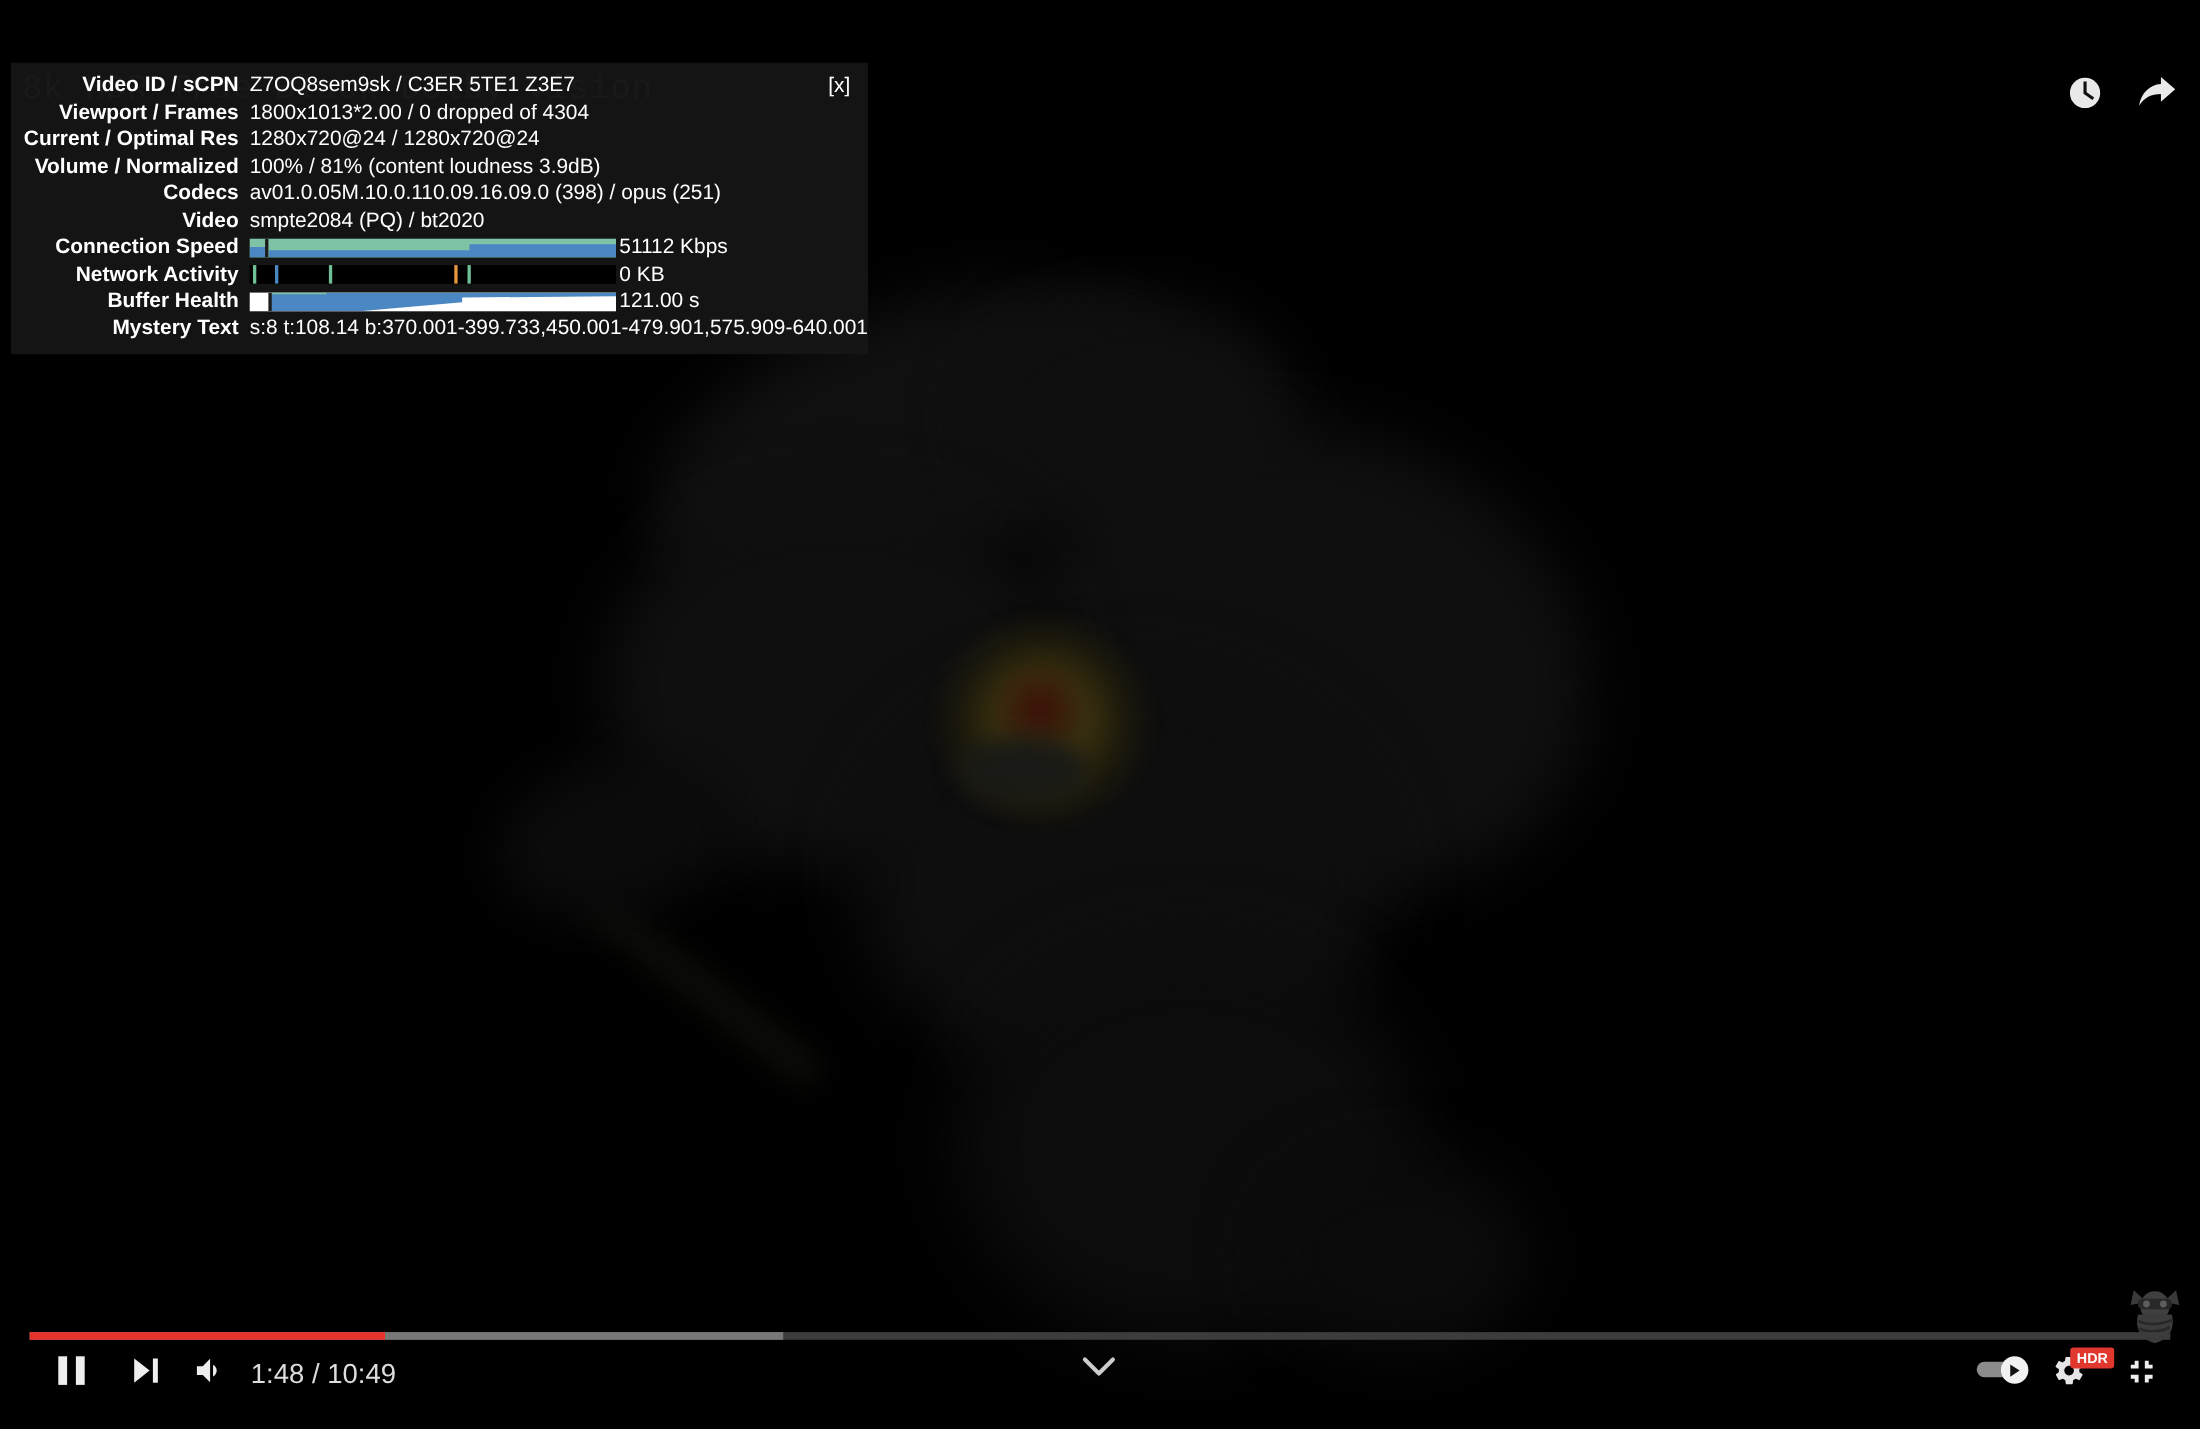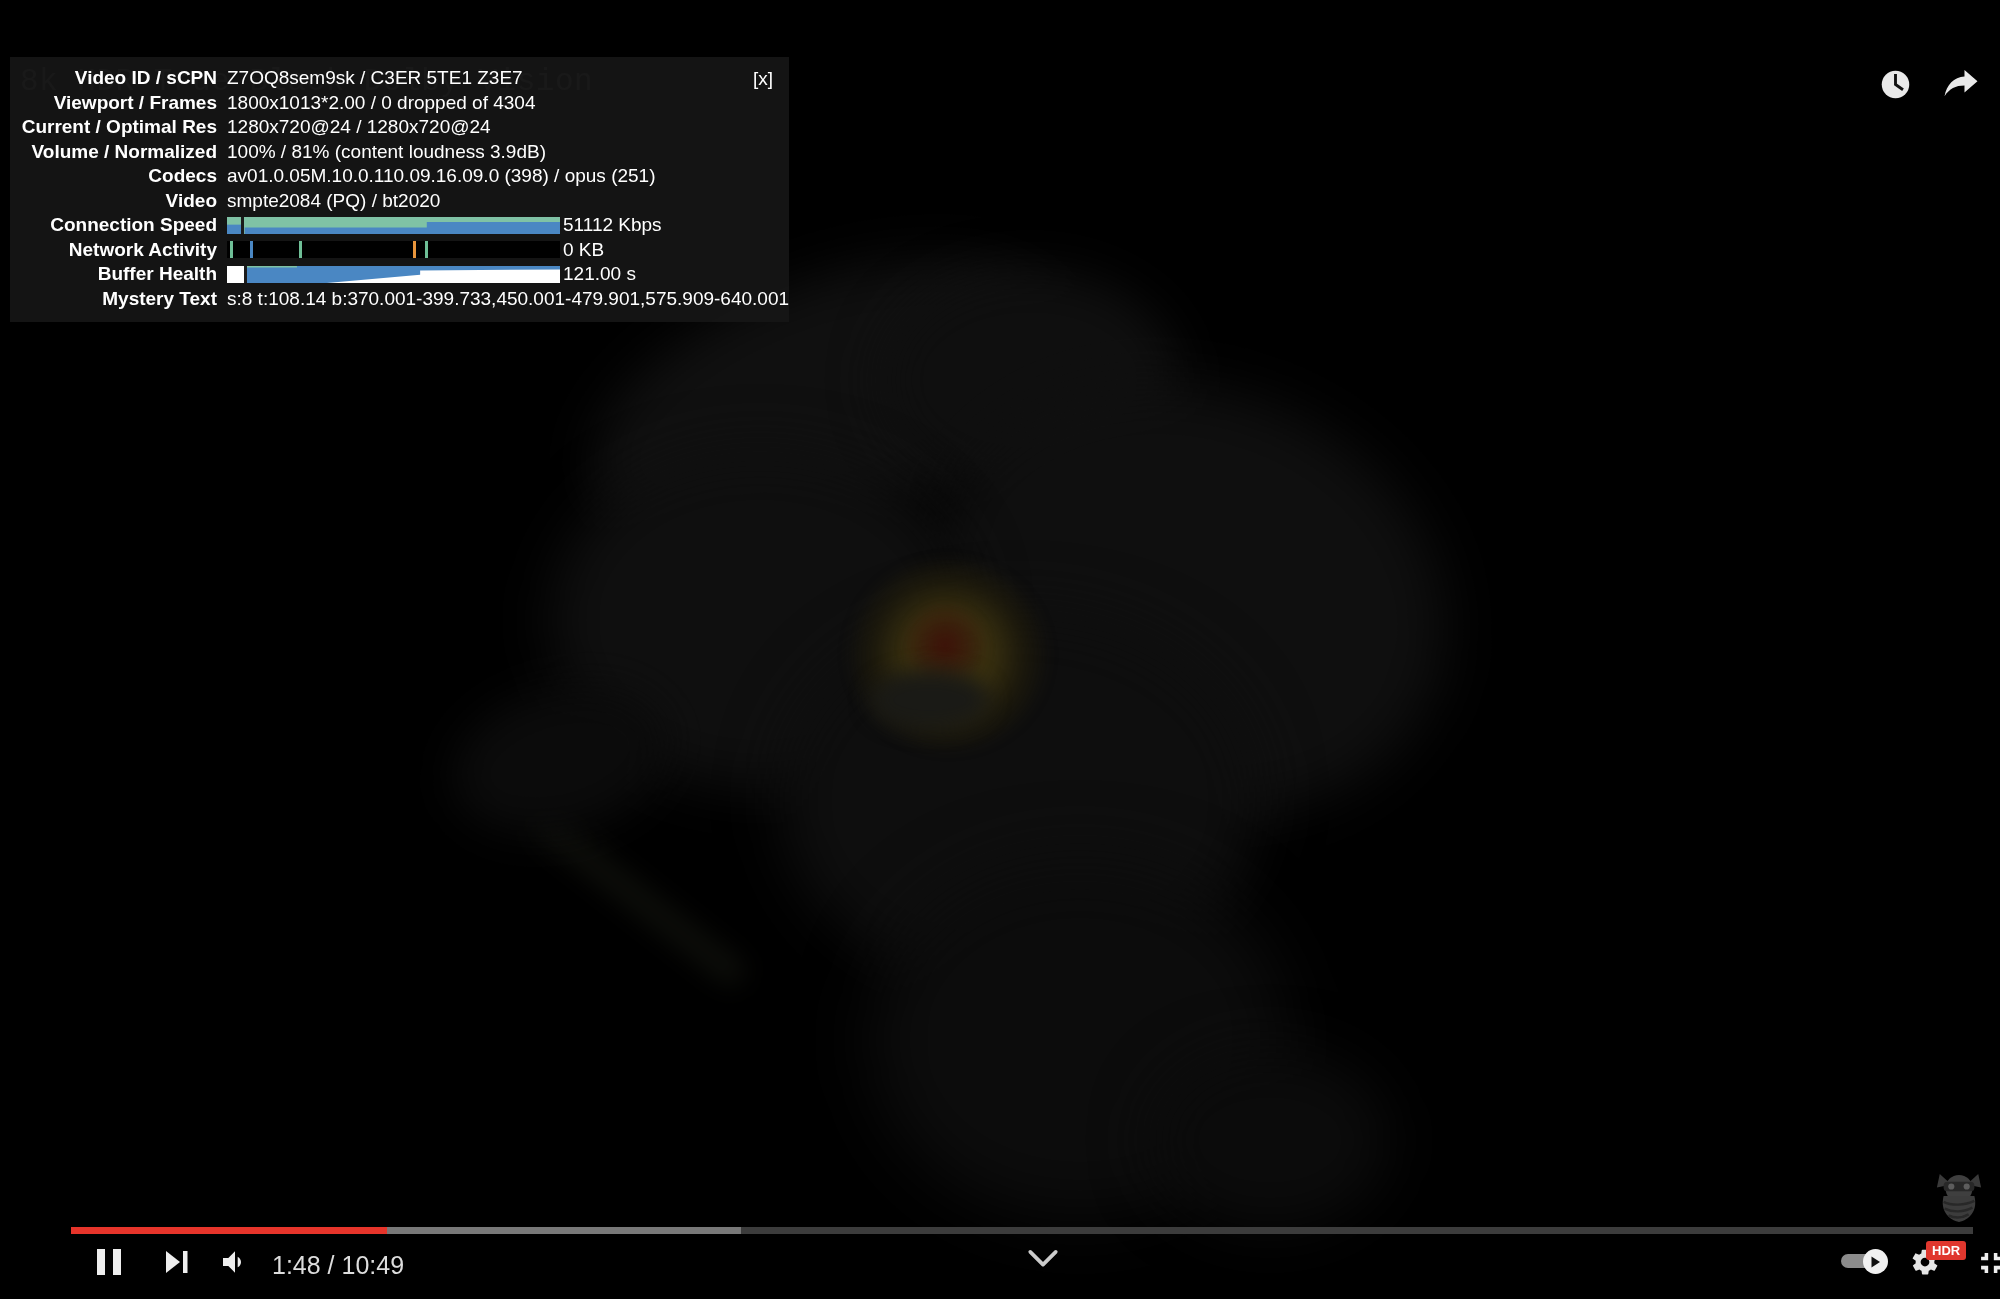--- a/index.html
+++ b/index.html
@@ -34,21 +34,21 @@
   .stats-close{position:absolute;top:11px;right:16px;font-size:19px;color:#fff;cursor:pointer;}
 
   
   .top-actions{position:absolute;top:68px;right:20px;z-index:3;display:flex;gap:30px;align-items:center;}
   .top-actions svg{display:block;}
 
   
   .watermark{position:absolute;right:12px;bottom:72px;z-index:3;opacity:.85;}
 
   
-  .controls{position:absolute;left:0;right:0;bottom:0;height:66px;z-index:4;margin-left:44px;}
+  .controls{position:absolute;left:0;right:0;bottom:16px;height:66px;z-index:4;}
   .progress-track{position:absolute;left:27px;right:27px;top:-6px;height:7px;background:#3c3c3c;}
   .progress-buffered{position:absolute;left:0;top:0;bottom:0;background:#787878;}
   .progress-played{position:absolute;left:0;top:0;bottom:0;background:#e6342a;z-index:1;}
   .ctrl-row{position:absolute;left:0;right:0;top:0;bottom:0;}
   .ctrl-btn{position:absolute;background:none;border:none;padding:0;margin:0;cursor:pointer;}
   .time-display{position:absolute;left:228px;top:18px;color:#ddd;font-size:25px;white-space:nowrap;}
   .hdr-badge{position:absolute;left:16px;top:-6px;background:#e0372e;color:#fff;font-weight:bold;
              font-size:13px;padding:2px 6px;border-radius:3px;line-height:15px;}
   .autoplay-toggle{position:absolute;left:1797px;top:16px;width:47px;height:25px;}
   .autoplay-track{position:absolute;left:0;top:5px;width:38px;height:14px;border-radius:7px;background:#8c8c8c;}

